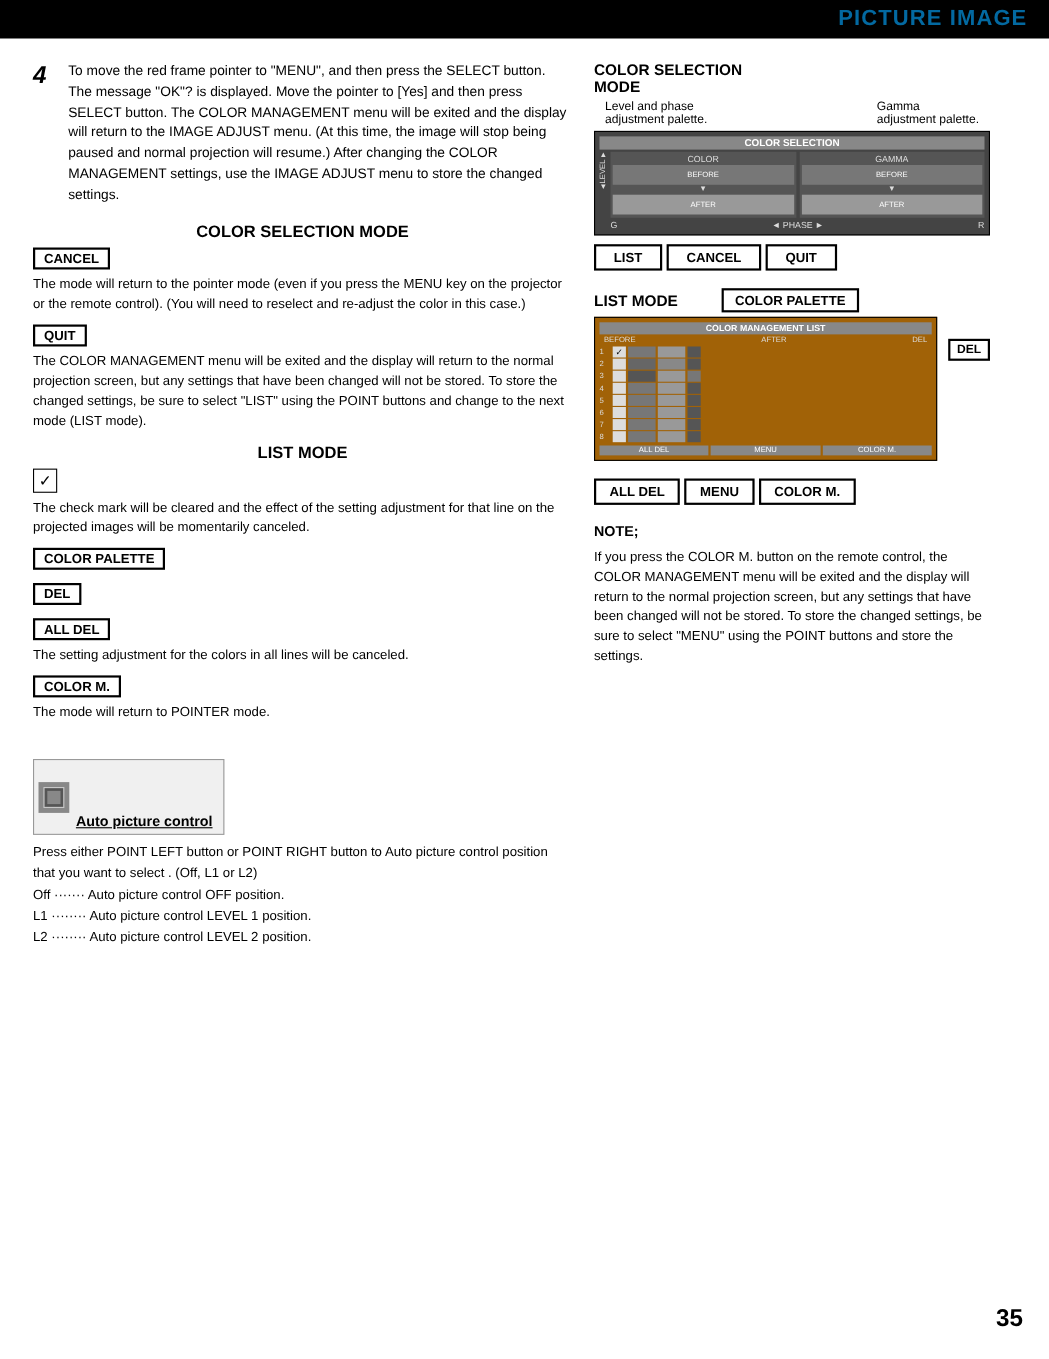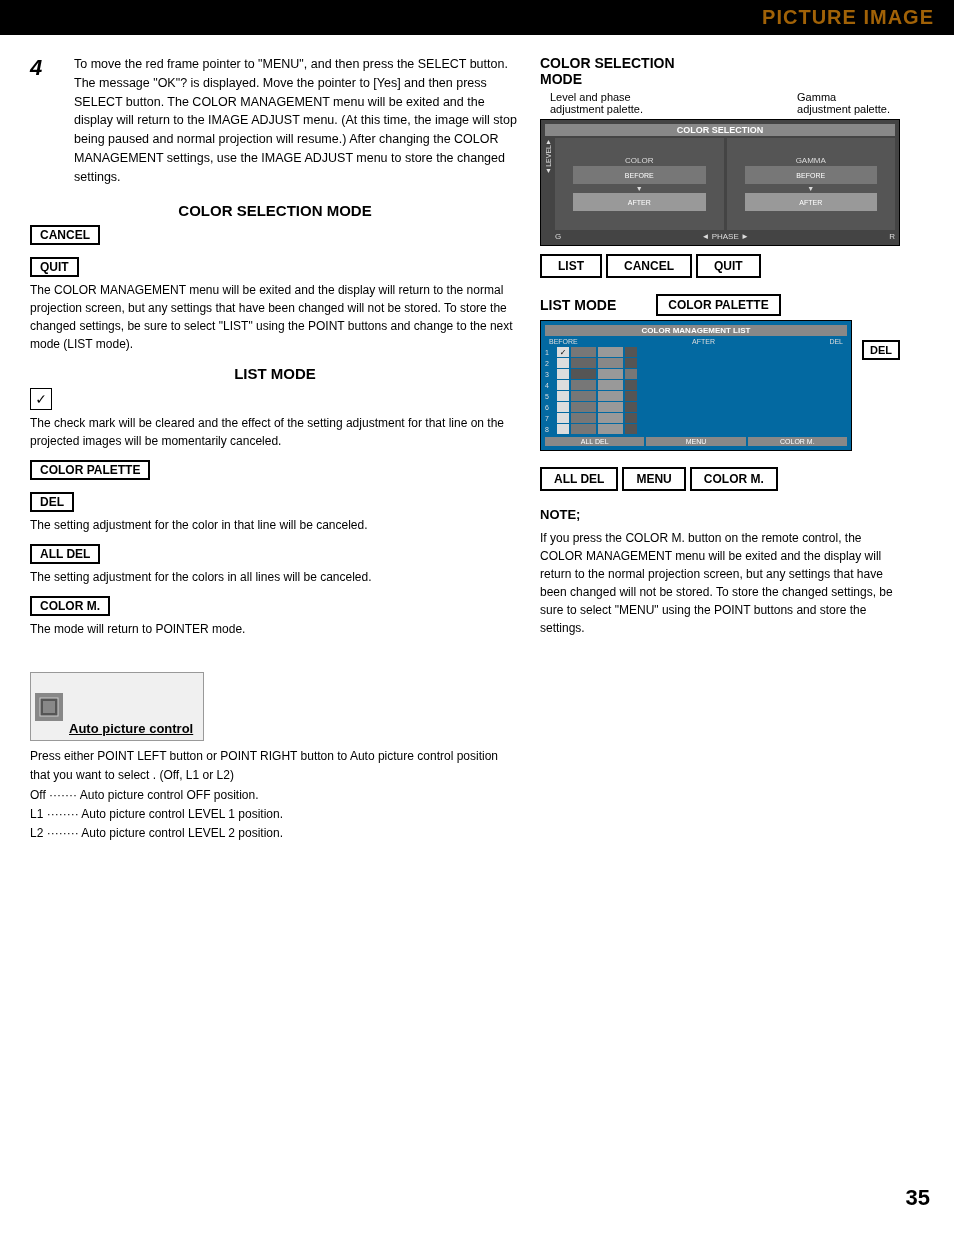--- a/index.html
+++ b/index.html
@@ -9,21 +9,21 @@
       background: #fff;
       font-family: Arial, Helvetica, sans-serif;
       font-size: 13px;
       color: #000;
       position: relative;
     }
 
     
     .header-bar {
       background: #000;
-      color: #a16207;
+      color: #0369a1;
       text-align: right;
       padding: 6px 20px;
       font-size: 20px;
       font-weight: bold;
       letter-spacing: 1px;
     }
 
     
     .main-content {
       display: flex;
@@ -48,21 +48,20 @@
     }
     .step-num {
       font-size: 22px;
       font-weight: bold;
       font-style: italic;
       min-width: 22px;
     }
     .step-text {
       font-size: 12.5px;
       line-height: 1.5;
-      margin-left: 12px;
     }
 
     
     .section-title {
       font-size: 15px;
       font-weight: bold;
       margin: 12px 0 6px 0;
       text-transform: uppercase;
       text-align: center;
     }
@@ -172,21 +171,21 @@
     .csd-panels {
       flex: 1;
     }
     .csd-panel-row {
       display: flex;
       gap: 3px;
     }
     .csd-panel {
       flex: 1;
       background: #555;
-      padding: 18px;
+      padding: 2px;
     }
     .csd-panel-title {
       text-align: center;
       font-size: 8px;
       color: #ddd;
     }
     .csd-before, .csd-after {
       background: #777;
       height: 18px;
       margin: 1px 0;
@@ -233,21 +232,21 @@
     .color-palette-btn {
       border: 2px solid #000;
       padding: 2px 10px;
       font-weight: bold;
       font-size: 12px;
       background: #fff;
     }
 
     
     .list-diagram {
-      background: #0369a1;
+      background: #a16207;
       color: #fff;
       font-size: 9px;
       padding: 4px;
       margin-bottom: 8px;
       border: 1px solid #000;
       display: flex;
       gap: 4px;
     }
     .list-diag-inner {
       flex: 1;
@@ -371,41 +370,41 @@
 
     <div class="step-block">
       <div class="step-num">4</div>
       <div class="step-text">To move the red frame pointer to "MENU", and then press the SELECT button. The message "OK"? is displayed. Move the pointer to [Yes] and then press SELECT button. The COLOR MANAGEMENT menu will be exited and the display will return to the IMAGE ADJUST menu. (At this time, the image will stop being paused and normal projection will resume.) After changing the COLOR MANAGEMENT settings, use the IMAGE ADJUST menu to store the changed settings.</div>
     </div>
 
     <div class="section-title">COLOR SELECTION MODE</div>
 
     <div class="subsection">
       <div class="box-label">CANCEL</div>
+      <div class="desc-text">The mode will return to the pointer mode (even if you press the MENU key on the projector or the remote control). (You will need to reselect and re-adjust the color in this case.)</div>
     </div>
 
     <div class="subsection">
       <div class="box-label">QUIT</div>
       <div class="desc-text">The COLOR MANAGEMENT menu will be exited and the display will return to the normal projection screen, but any settings that have been changed will not be stored. To store the changed settings, be sure to select "LIST" using the POINT buttons and change to the next mode (LIST mode).</div>
     </div>
 
     <div class="section-title">LIST MODE</div>
 
     <div class="subsection">
       <div class="checkmark-box">✓</div>
       <div class="desc-text">The check mark will be cleared and the effect of the setting adjustment for that line on the projected images will be momentarily canceled.</div>
     </div>
 
     <div class="subsection">
       <div class="box-label">COLOR PALETTE</div>
     </div>
 
     <div class="subsection">
       <div class="box-label">DEL</div>
-      <div class="desc-text">The setting adjustment for the color in that line will be canceled.</div>
     </div>
 
     <div class="subsection">
       <div class="box-label">ALL DEL</div>
       <div class="desc-text">The setting adjustment for the colors in all lines will be canceled.</div>
     </div>
 
     <div class="subsection">
       <div class="box-label">COLOR M.</div>
       <div class="desc-text">The mode will return to POINTER mode.</div>

